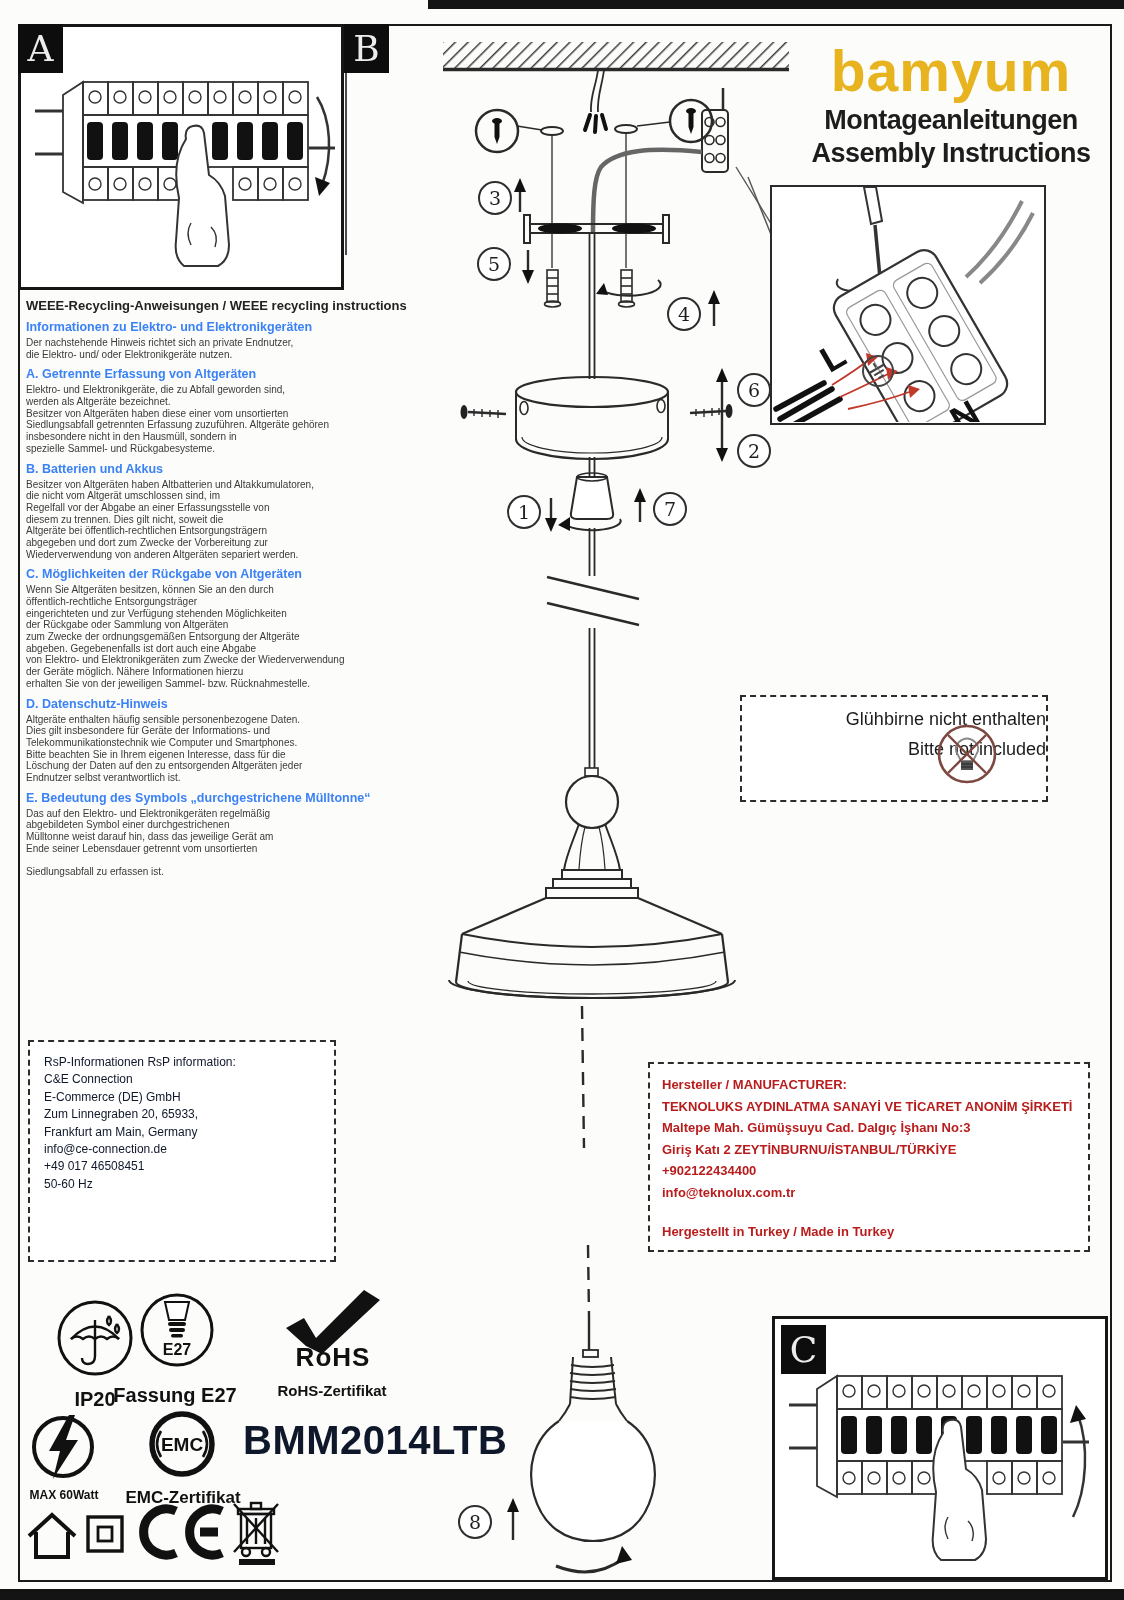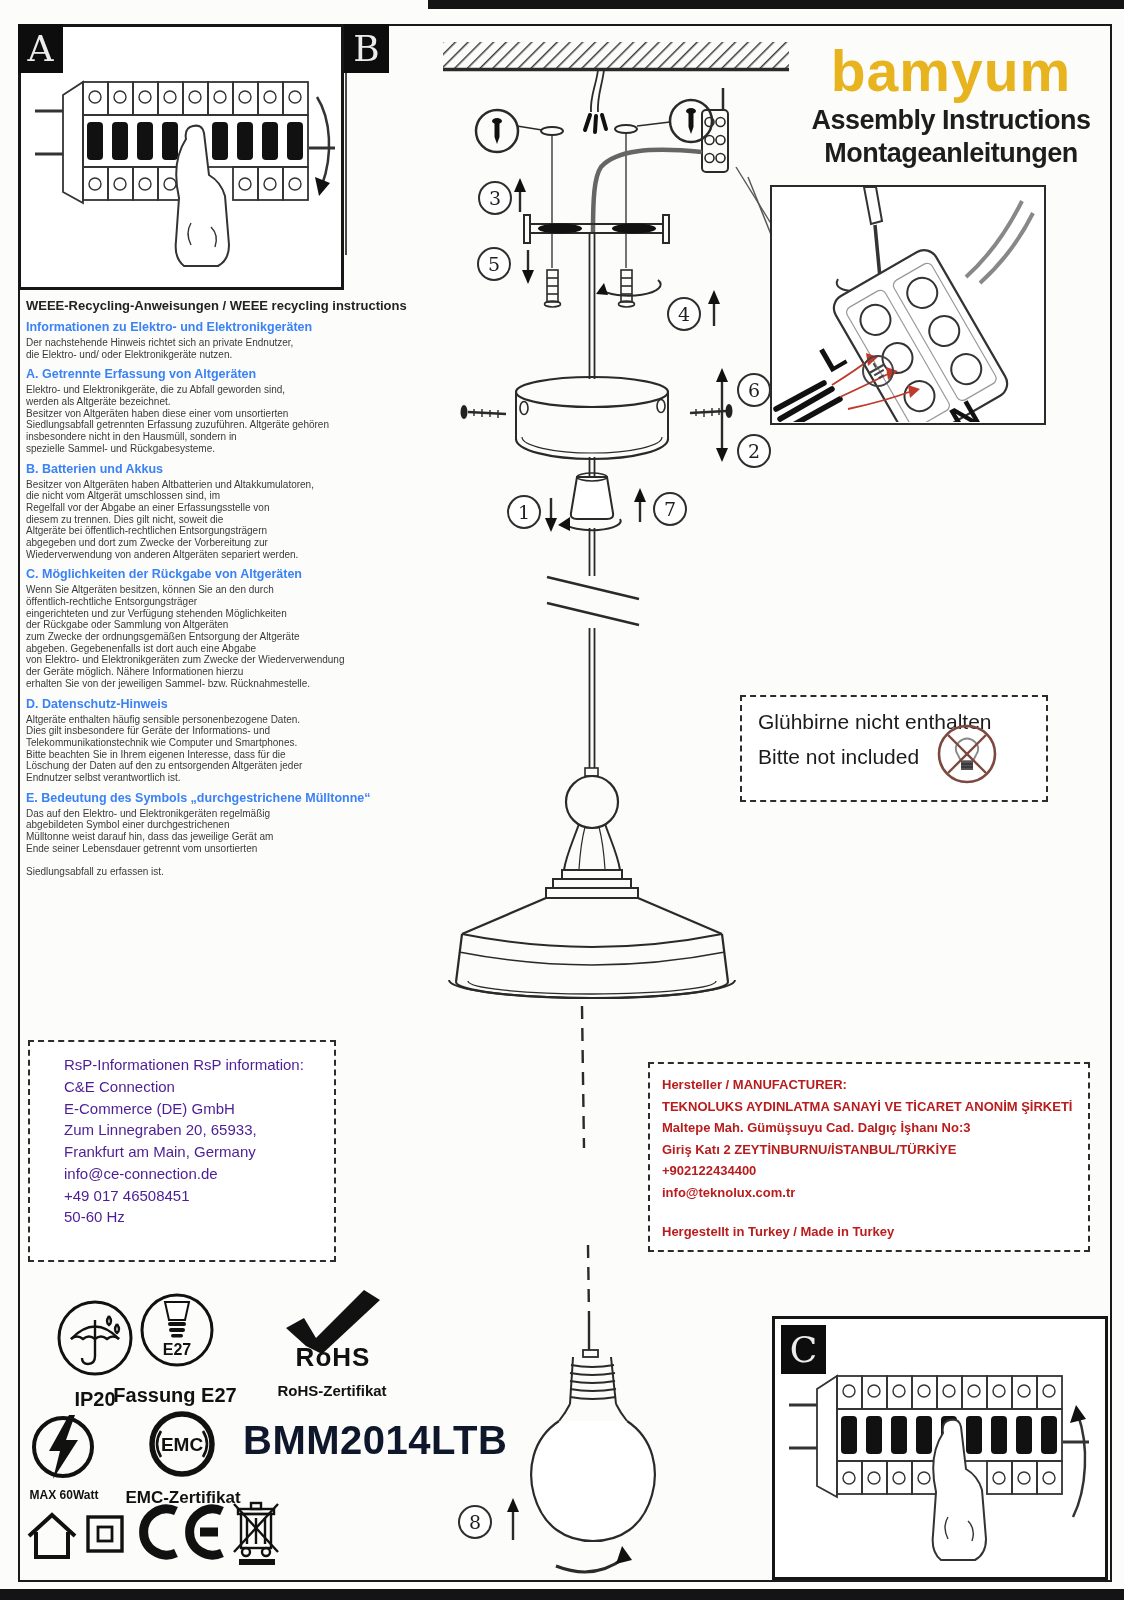--- a/index.html
+++ b/index.html
@@ -14,23 +14,23 @@
         display:flex;align-items:center;justify-content:center;}
   .b-line{width:2px;background:#4a4a4a;}
   .brand-logo{font-size:57px;font-weight:bold;letter-spacing:1px;text-align:center;}
   .brand-sub{font-size:27px;font-weight:bold;letter-spacing:-0.5px;color:#1d1d1d;
         text-align:center;line-height:1.22;}
   .weee{width:424px;height:642px;overflow:hidden;}
   .weee-title{font-size:13px;font-weight:bold;color:#222;margin:0 0 2px 0;}
   .weee-h{font-size:12.5px;font-weight:bold;color:#3b82f6;margin:7px 0 3px 0;}
   .weee-p{font-size:10px;line-height:1.17;color:#3a3a3a;white-space:pre-line;margin:0;}
   .dashed-box{border:2px dashed #2c2c2c;box-sizing:border-box;background:#fff;}
-  .rsp-text{font-size:15px;line-height:1.45;color:#4c1d95;white-space:pre-line;margin-left:20px;}
+  .rsp-text{font-size:12px;line-height:1.45;color:#0f172a;white-space:pre-line;}
   .mfr-text{font-size:13px;font-weight:bold;line-height:1.66;color:#b91c1c;white-space:pre-line;}
-  .bulb-note{font-size:21px;color:#1c1c1c;line-height:1.65;}
+  .bulb-note{font-size:18px;color:#1c1c1c;line-height:1.65;text-align:right;}
   .step{width:30px;height:30px;border:2px solid #2e2e2e;border-radius:50%;
         background:#fff;display:flex;align-items:center;justify-content:center;
         font-family:"DejaVu Serif",serif;font-size:19px;color:#1e1e1e;}
   .cert-label{font-weight:bold;color:#111;text-align:center;}
   .model{font-size:40px;font-weight:bold;color:#0f172a;letter-spacing:0.5px;}
   svg{display:block;}
   svg text{font-family:"Liberation Sans",sans-serif;}
 </style>
 </head>
 <body>
@@ -303,22 +303,22 @@
     </svg>
   </div>
 
   <div class="abs corner-label" style="left:344px;top:24px;">
     <span>B</span>
   </div>
   <div class="abs b-line" style="left:345px;top:73px;height:182px;"></div>
 
   <div class="abs" style="left:795px;top:38px;width:312px;">
     <div class="brand-logo" style="color:#e7b41f;">bamyum</div>
+    <div class="brand-sub">Montageanleitungen</div>
     <div class="brand-sub">Assembly Instructions</div>
-    <div class="brand-sub">Montageanleitungen</div>
   </div>
 
   <div class="abs" style="left:770px;top:185px;width:276px;height:240px;border:2.5px solid #2a2a2a;box-sizing:border-box;background:#fff;">
     <svg width="271" height="235" viewBox="0 0 271 235">
       <g fill="none" stroke="#333" stroke-width="2">
         <path d="M92,0 L104,0 L110,34 L99,37 Z" fill="#fff"></path>
         <line x1="103" y1="38" x2="110" y2="112" stroke-width="3.5"></line>
         <line x1="110" y1="112" x2="114" y2="142" stroke-width="2"></line>
         <path d="M66,92 A30,12 -15 1 0 126,86"></path>
         <polygon points="118,80 132,88 117,95" fill="#111" stroke="none"></polygon>

